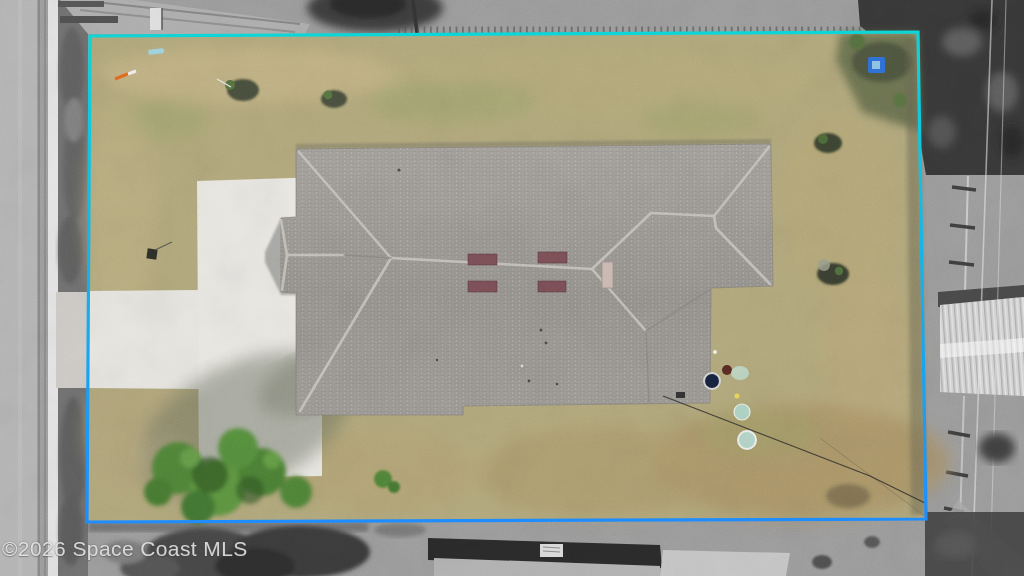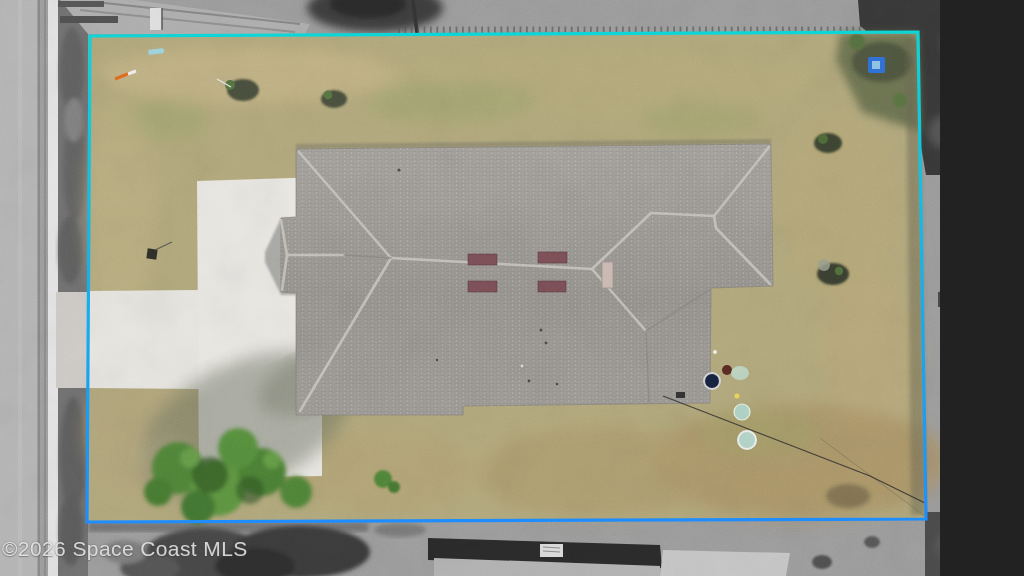--- a/index.html
+++ b/index.html
@@ -1,16 +1,16 @@
 <!DOCTYPE html>
 <html><head>
 <meta charset="utf-8">
 <style>
   html,body{margin:0;padding:0;background:#222;}
-  .stage{position:relative;width:940px;height:576px;overflow:hidden;font-family:"Liberation Sans",sans-serif;}
+  .stage{position:relative;width:1024px;height:576px;overflow:hidden;font-family:"Liberation Sans",sans-serif;}
   .stage svg{display:block;}
   .watermark{
     position:absolute;left:2px;top:537px;
     font-size:21px;letter-spacing:.4px;
     color:rgba(244,244,244,.82);
     text-shadow:0 0 2px rgba(70,70,70,.55), 0 1px 1px rgba(60,60,60,.35);
     user-select:none;white-space:nowrap;
   }
 </style>
 </head>

